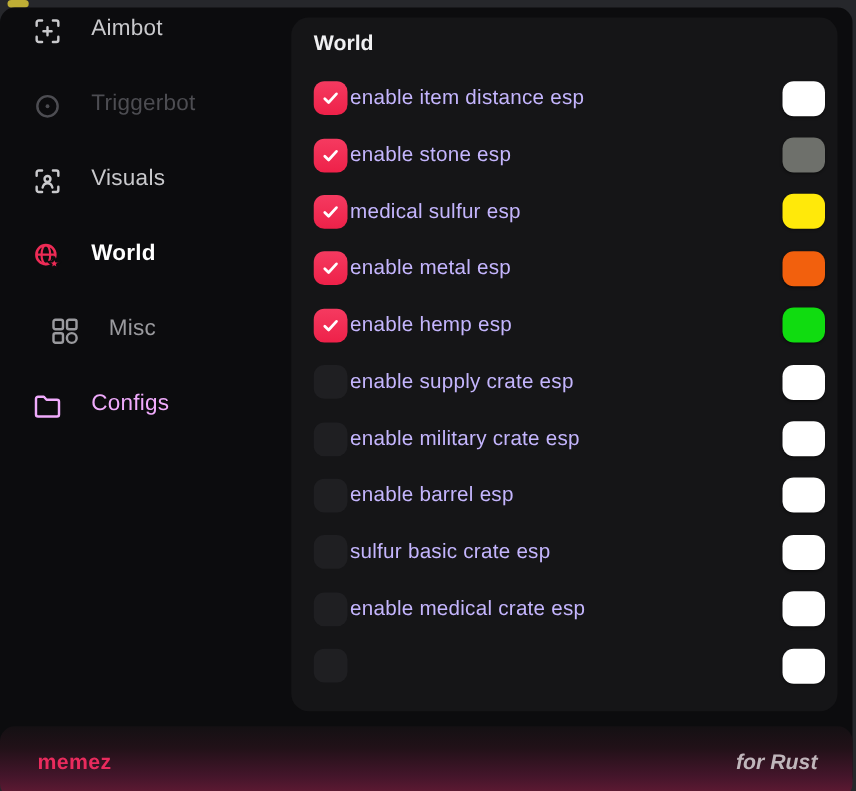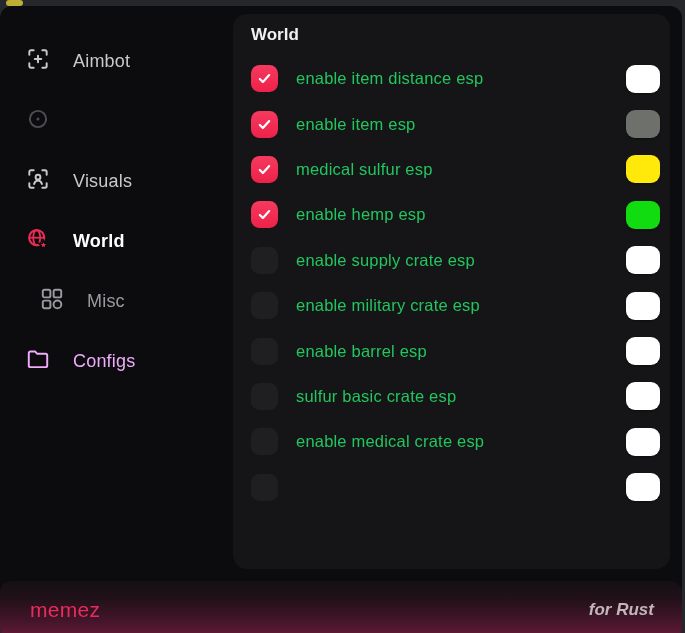--- a/index.html
+++ b/index.html
@@ -10,21 +10,21 @@
     -webkit-font-smoothing:antialiased;
   }
   .bg-blob{position:absolute;left:6px;top:0;width:17px;height:6px;border-radius:3px;background:#bfae35;}
   .window{
     position:absolute;left:0;top:6px;width:682px;height:627px;
     background:#0c0c0e;border-radius:12px;
   }
   
   .sidebar{position:absolute;left:0;top:6px;width:233px;}
   .side-item{
-    display:flex;align-items:flex-end;height:60px;padding-left:25px;gap:22px;
+    display:flex;align-items:flex-start;height:60px;padding-left:25px;gap:22px;
     cursor:pointer;
   }
   .side-item .icon{width:26px;height:26px;flex:0 0 26px;display:flex;align-items:center;justify-content:center;}
   .side-item .lbl{font-size:18px;font-weight:500;letter-spacing:.2px;}
   .tone-bright{color:#c9c9cc;}
   .tone-dim{color:#4d4d52;}
   .tone-active{color:#ee2b56;}
   .tone-active .lbl{color:#ffffff;font-weight:600;}
   .tone-mid{color:#9a9a9e;padding-left:39px;}
   .tone-low{color:#f0abfc;}
@@ -36,33 +36,33 @@
   }
   .panel-title{font-size:17px;font-weight:600;color:#f0f0f2;height:22px;line-height:22px;margin-bottom:10px;}
   .row{display:flex;align-items:center;height:45.4px;}
   .checkbox{
     width:27px;height:27px;border-radius:8.5px;background:#1f1f22;
     display:flex;align-items:center;justify-content:center;cursor:pointer;flex:0 0 27px;
   }
   .checkbox svg{display:none;}
   .checkbox[data-checked="true"]{background:linear-gradient(180deg,#f53a60 0%,#ee2149 100%);}
   .checkbox[data-checked="true"] svg{display:block;}
-  .row .lbl{margin-left:18px;font-size:16.5px;color:#22c55e;letter-spacing:.2px;}
+  .row .lbl{margin-left:2px;font-size:16.5px;color:#c4b5fd;letter-spacing:.2px;}
   .swatch{
     margin-left:auto;width:34px;height:28px;border-radius:9px;cursor:pointer;flex:0 0 34px;
     box-shadow:0 1px 2px rgba(0,0,0,.4);
   }
   
   .footer{
     position:absolute;left:0;top:575px;width:682px;height:58px;border-radius:12px;
     background:linear-gradient(180deg,#141013 0%,#211118 30%,#43152a 68%,#671b36 100%);
     display:flex;align-items:center;justify-content:space-between;
     padding:0 28px 0 30px;box-sizing:border-box;
   }
-  .brand{font-size:21px;font-weight:400;color:#e92b5d;letter-spacing:.3px;}
+  .brand{font-size:17px;font-weight:700;color:#e92b5d;letter-spacing:.3px;}
   .tagline{font-size:17px;font-weight:600;font-style:italic;color:#c0b6bb;margin-left:12px;}
 </style>
 </head>
 <body>
 
 <div class="bg-blob"></div>
 
 <div class="window">
 
   <nav class="sidebar">
@@ -80,20 +80,21 @@
       <span class="lbl">Aimbot</span>
     </div>
 
     <div class="side-item tone-dim">
       <span class="icon">
         <svg width="26" height="26" viewBox="0 0 24 24" fill="none" stroke="currentColor" stroke-width="1.8">
           <circle cx="12" cy="12" r="7.5"></circle>
             <circle cx="12" cy="12" r="1.4" fill="currentColor" stroke="none"></circle>
         </svg>
       </span>
+      <span class="lbl">Triggerbot</span>
     </div>
 
     <div class="side-item tone-bright">
       <span class="icon">
         <svg width="26" height="26" viewBox="0 0 24 24" fill="none" stroke="currentColor" stroke-width="1.8" stroke-linecap="round">
           <path d="M4 8V5.5A1.5 1.5 0 0 1 5.5 4H8"></path>
             <path d="M16 4h2.5A1.5 1.5 0 0 1 20 5.5V8"></path>
           <path d="M20 16v2.5a1.5 1.5 0 0 1-1.5 1.5H16"></path>
             <path d="M8 20H5.5A1.5 1.5 0 0 1 4 18.5V16"></path>
           <circle cx="12" cy="10.3" r="2.2"></circle>
@@ -149,34 +150,43 @@
       <span class="lbl">enable item distance esp</span>
       <div class="swatch" style="background-color: rgb(255, 255, 255);"></div>
     </div>
 
     <div class="row">
       <div class="checkbox" data-checked="true">
         <svg width="17" height="17" viewBox="0 0 20 20">
             <path d="M4.5 10.5l3.6 3.6L15.5 6" fill="none" stroke="#fff" stroke-width="2.6" stroke-linecap="round" stroke-linejoin="round"></path>
           </svg>
       </div>
-      <span class="lbl">enable item esp</span>
+      <span class="lbl">enable stone esp</span>
       <div class="swatch" style="background-color: rgb(110, 112, 107);"></div>
     </div>
 
     <div class="row">
       <div class="checkbox" data-checked="true">
         <svg width="17" height="17" viewBox="0 0 20 20">
             <path d="M4.5 10.5l3.6 3.6L15.5 6" fill="none" stroke="#fff" stroke-width="2.6" stroke-linecap="round" stroke-linejoin="round"></path>
           </svg>
       </div>
       <span class="lbl">medical sulfur esp</span>
       <div class="swatch" style="background-color: rgb(255, 233, 10);"></div>
     </div>
 
+    <div class="row">
+      <div class="checkbox" data-checked="true">
+        <svg width="17" height="17" viewBox="0 0 20 20">
+            <path d="M4.5 10.5l3.6 3.6L15.5 6" fill="none" stroke="#fff" stroke-width="2.6" stroke-linecap="round" stroke-linejoin="round"></path>
+          </svg>
+      </div>
+      <span class="lbl">enable metal esp</span>
+      <div class="swatch" style="background-color: rgb(242, 96, 13);"></div>
+    </div>
 
     <div class="row">
       <div class="checkbox" data-checked="true">
         <svg width="17" height="17" viewBox="0 0 20 20">
             <path d="M4.5 10.5l3.6 3.6L15.5 6" fill="none" stroke="#fff" stroke-width="2.6" stroke-linecap="round" stroke-linejoin="round"></path>
           </svg>
       </div>
       <span class="lbl">enable hemp esp</span>
       <div class="swatch" style="background-color: rgb(16, 220, 16);"></div>
     </div>

